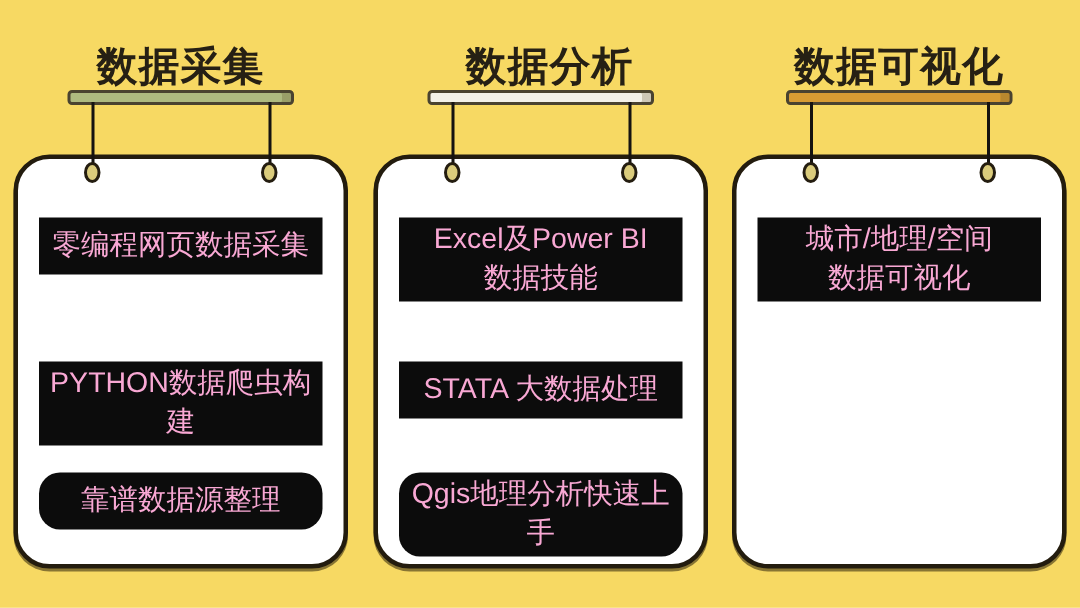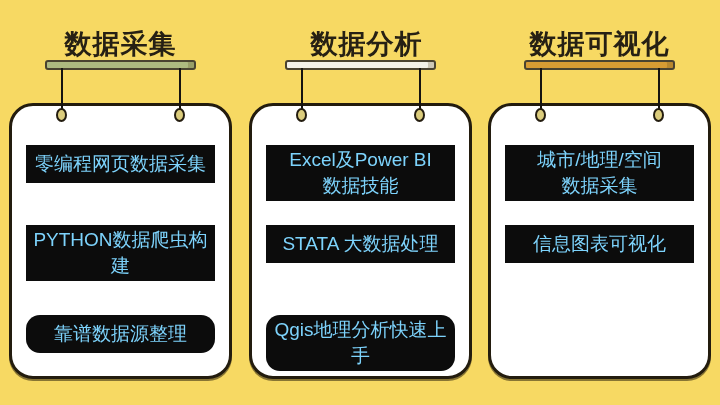--- a/index.html
+++ b/index.html
@@ -88,32 +88,32 @@
   .pin-left  { left: 47px; }
   .pin-right { left: 165px; }
 
   .course-item {
     position: absolute;
     left: 14px;
     right: 14px;
     min-height: 38px;
     box-sizing: border-box;
     background: #0c0c0c;
-    color: #7dd3fc;
+    color: #f9a8d4;
     font-size: 19px;
     line-height: 26px;
     display: flex;
     align-items: center;
     justify-content: center;
     text-align: center;
     white-space: pre-line;
     padding: 2px 4px;
   }
   .item-0 { top: 39px; }
-  .item-1 { top: 119px; }
+  .item-1 { top: 135px; }
   .item-2 { top: 209px; border-radius: 14px; }
 </style>
 </head>
 <body>
 
 <div class="stage" style="background-color: rgb(247, 217, 99);">
 
   <section class="column col-1">
     <h2 class="column-title">数据采集</h2>
     <div class="hanging-bar" style="background-color: rgb(174, 186, 128);"></div>
@@ -143,20 +143,19 @@
     <span class="pin pin-right"></span>
   </section>
 
   <section class="column col-3">
     <h2 class="column-title">数据可视化</h2>
     <div class="hanging-bar" style="background-color: rgb(216, 156, 51);"></div>
     <div class="hanger-string string-left"></div>
     <div class="hanger-string string-right"></div>
     <div class="hanging-card">
       <div class="course-item item-0">城市/地理/空间
-数据采集</div>
-      <div class="course-item item-1">信息图表可视化</div>
+数据可视化</div>
     </div>
     <span class="pin pin-left"></span>
     <span class="pin pin-right"></span>
   </section>
 
 </div>
 
 </body></html>

